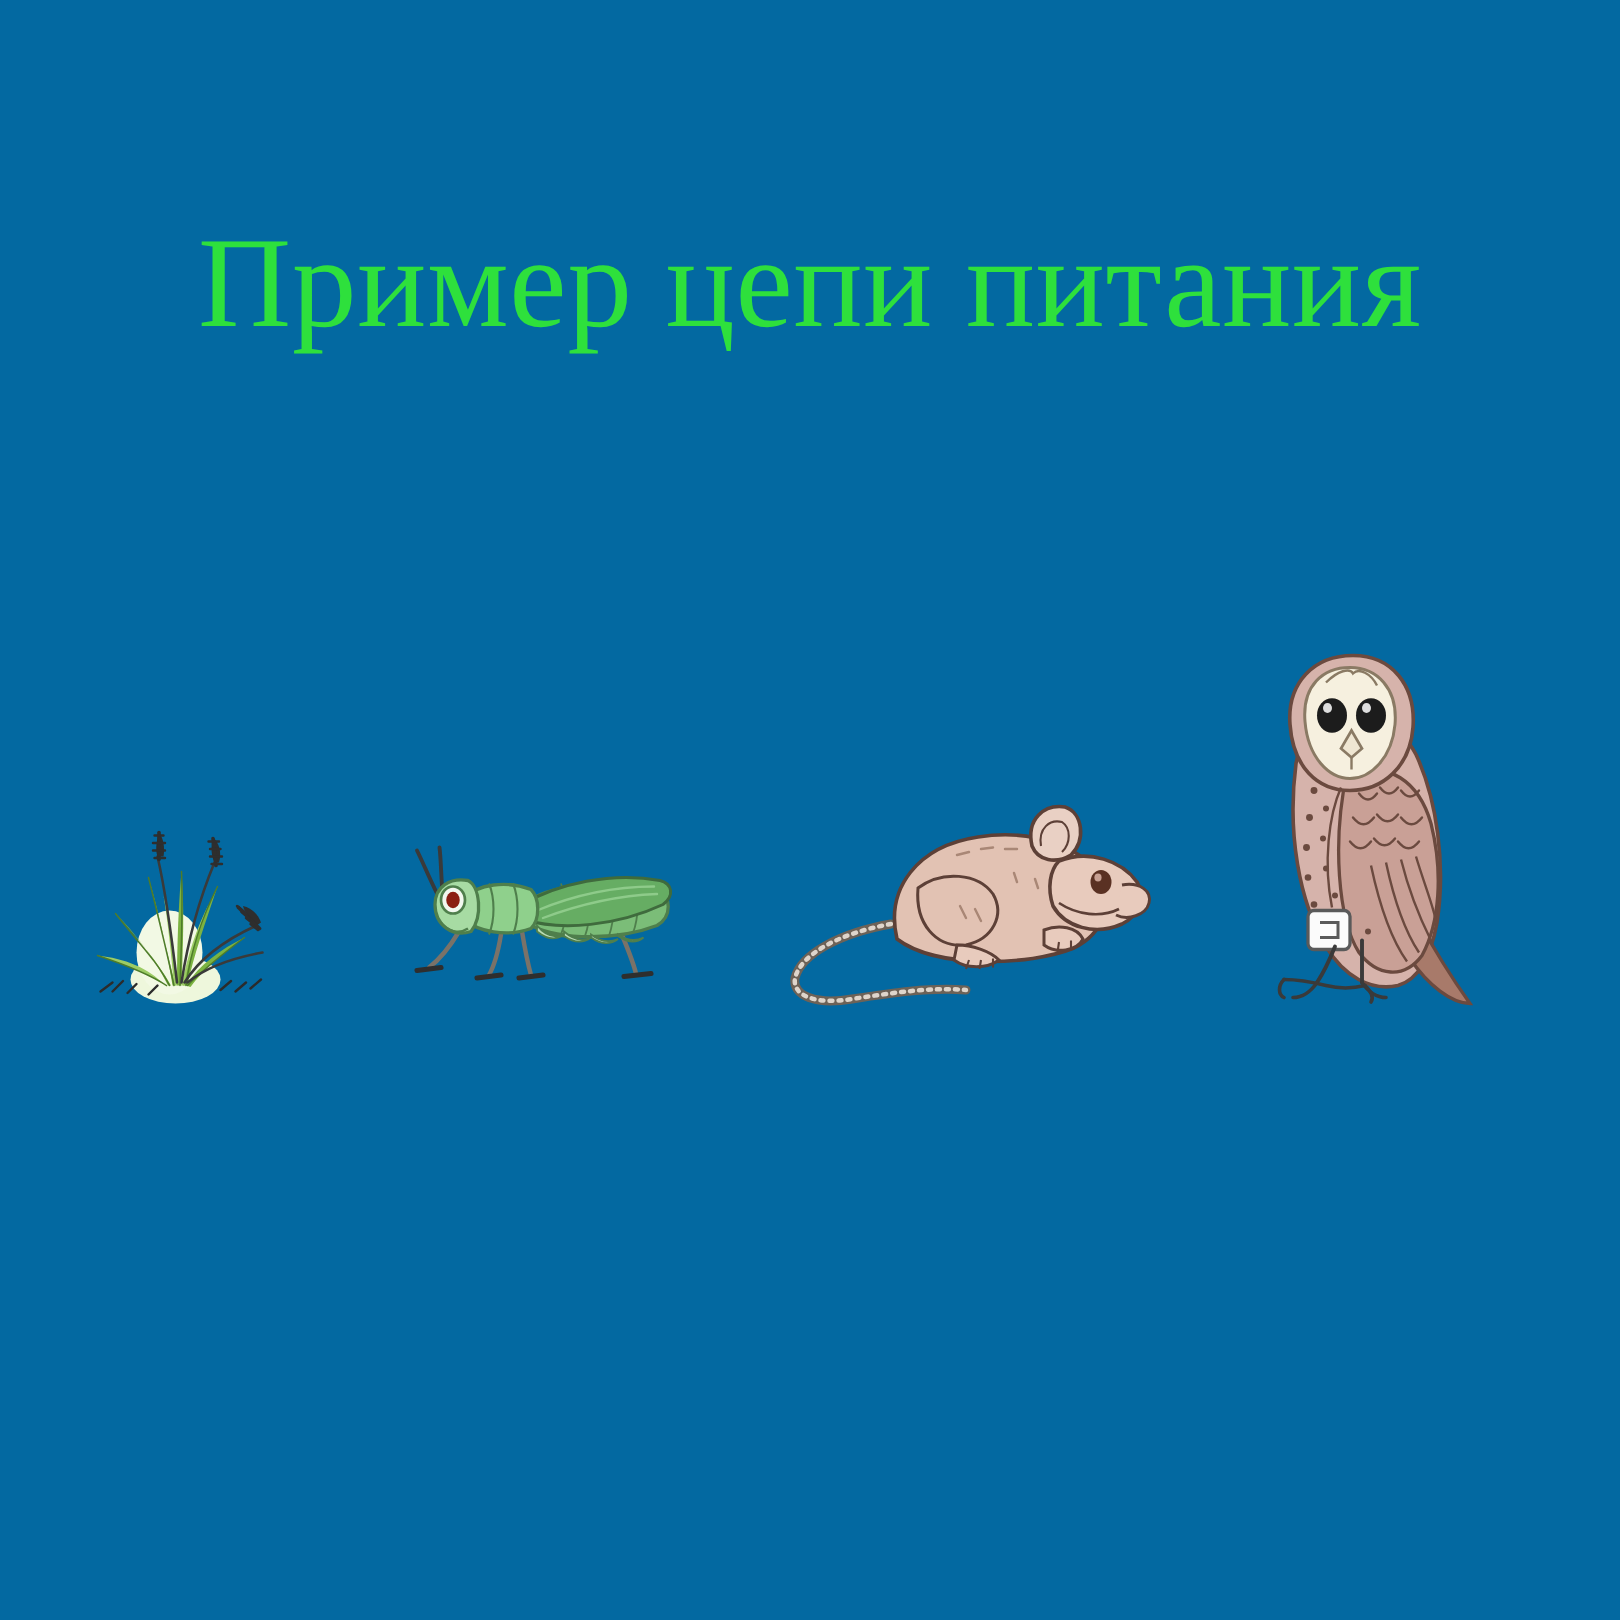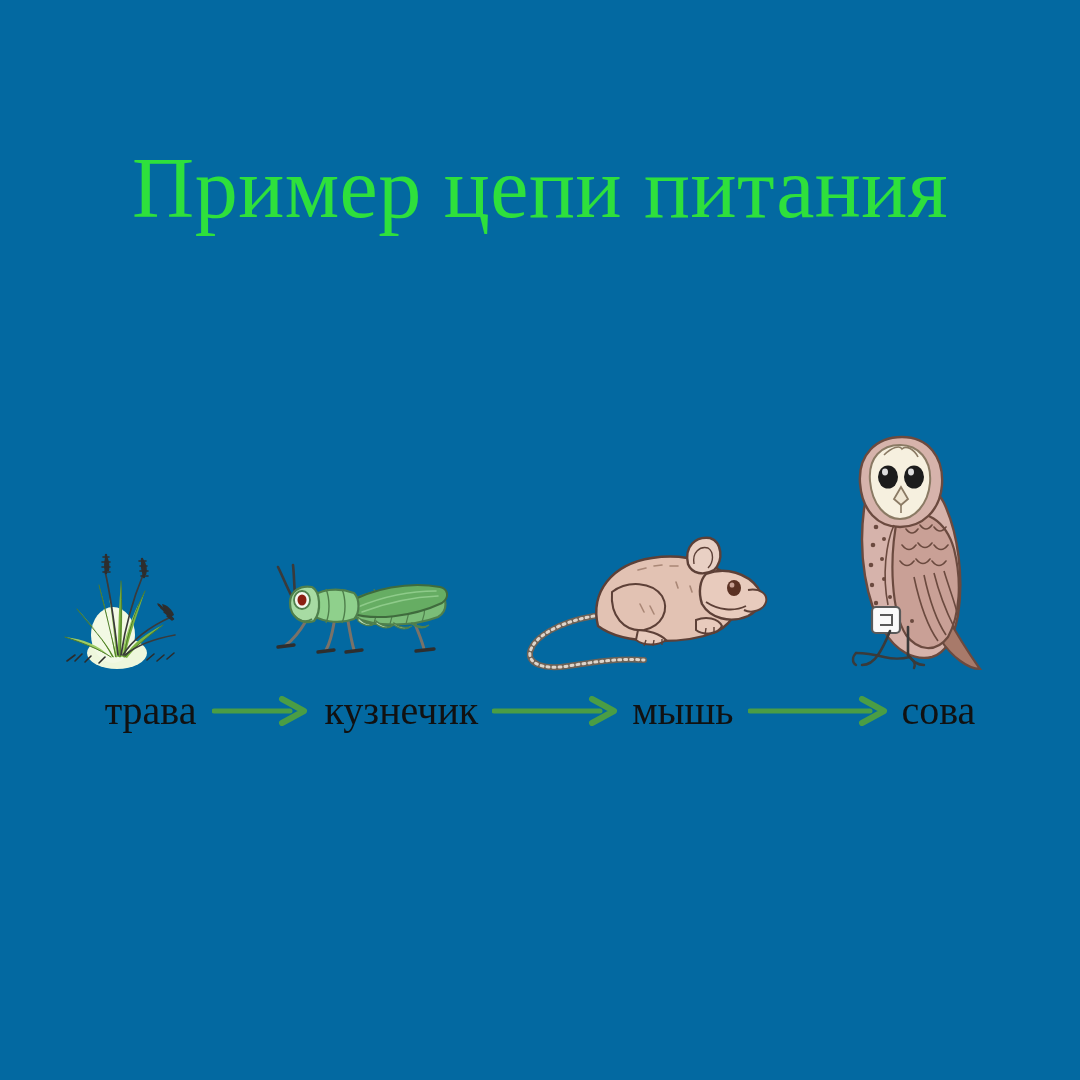--- a/index.html
+++ b/index.html
@@ -309,40 +309,14 @@
         <path d="M16 228 C26 228 36 230 44 232 C52 234 62 234 70 232"></path>
         <path d="M38 230 C34 236 28 240 22 240"></path>
         <path d="M68 230 C72 236 78 240 84 240"></path>
         <path d="M16 228 C12 232 12 238 16 240"></path>
         <path d="M70 232 C74 236 76 240 74 243"></path>
       </g>
     </svg>
 
   </div>
 
-  <div id="chain">
-
-    <span class="chain-label">трава</span>
-
-    <svg class="chain-arrow gap-0" viewBox="0 0 96 30" xmlns="http://www.w3.org/2000/svg">
-      <path d="M2 15 L78 15" stroke="#4a9d45" stroke-width="5" stroke-linecap="round" fill="none"></path>
-      <path d="M70 3 L92 15 L70 27" stroke="#4a9d45" stroke-width="6" fill="none" stroke-linecap="round" stroke-linejoin="round"></path>
-    </svg>
-
-    <span class="chain-label">кузнечик</span>
-
-    <svg class="chain-arrow gap-1" viewBox="0 0 126 30" xmlns="http://www.w3.org/2000/svg">
-      <path d="M2 15 L108 15" stroke="#4a9d45" stroke-width="5" stroke-linecap="round" fill="none"></path>
-      <path d="M100 3 L122 15 L100 27" stroke="#4a9d45" stroke-width="6" fill="none" stroke-linecap="round" stroke-linejoin="round"></path>
-    </svg>
-
-    <span class="chain-label">мышь</span>
-
-    <svg class="chain-arrow gap-2" viewBox="0 0 140 30" xmlns="http://www.w3.org/2000/svg">
-      <path d="M2 15 L122 15" stroke="#4a9d45" stroke-width="5" stroke-linecap="round" fill="none"></path>
-      <path d="M114 3 L136 15 L114 27" stroke="#4a9d45" stroke-width="6" fill="none" stroke-linecap="round" stroke-linejoin="round"></path>
-    </svg>
-
-    <span class="chain-label">сова</span>
-
-  </div>
 
 </div>
 
 </body></html>

